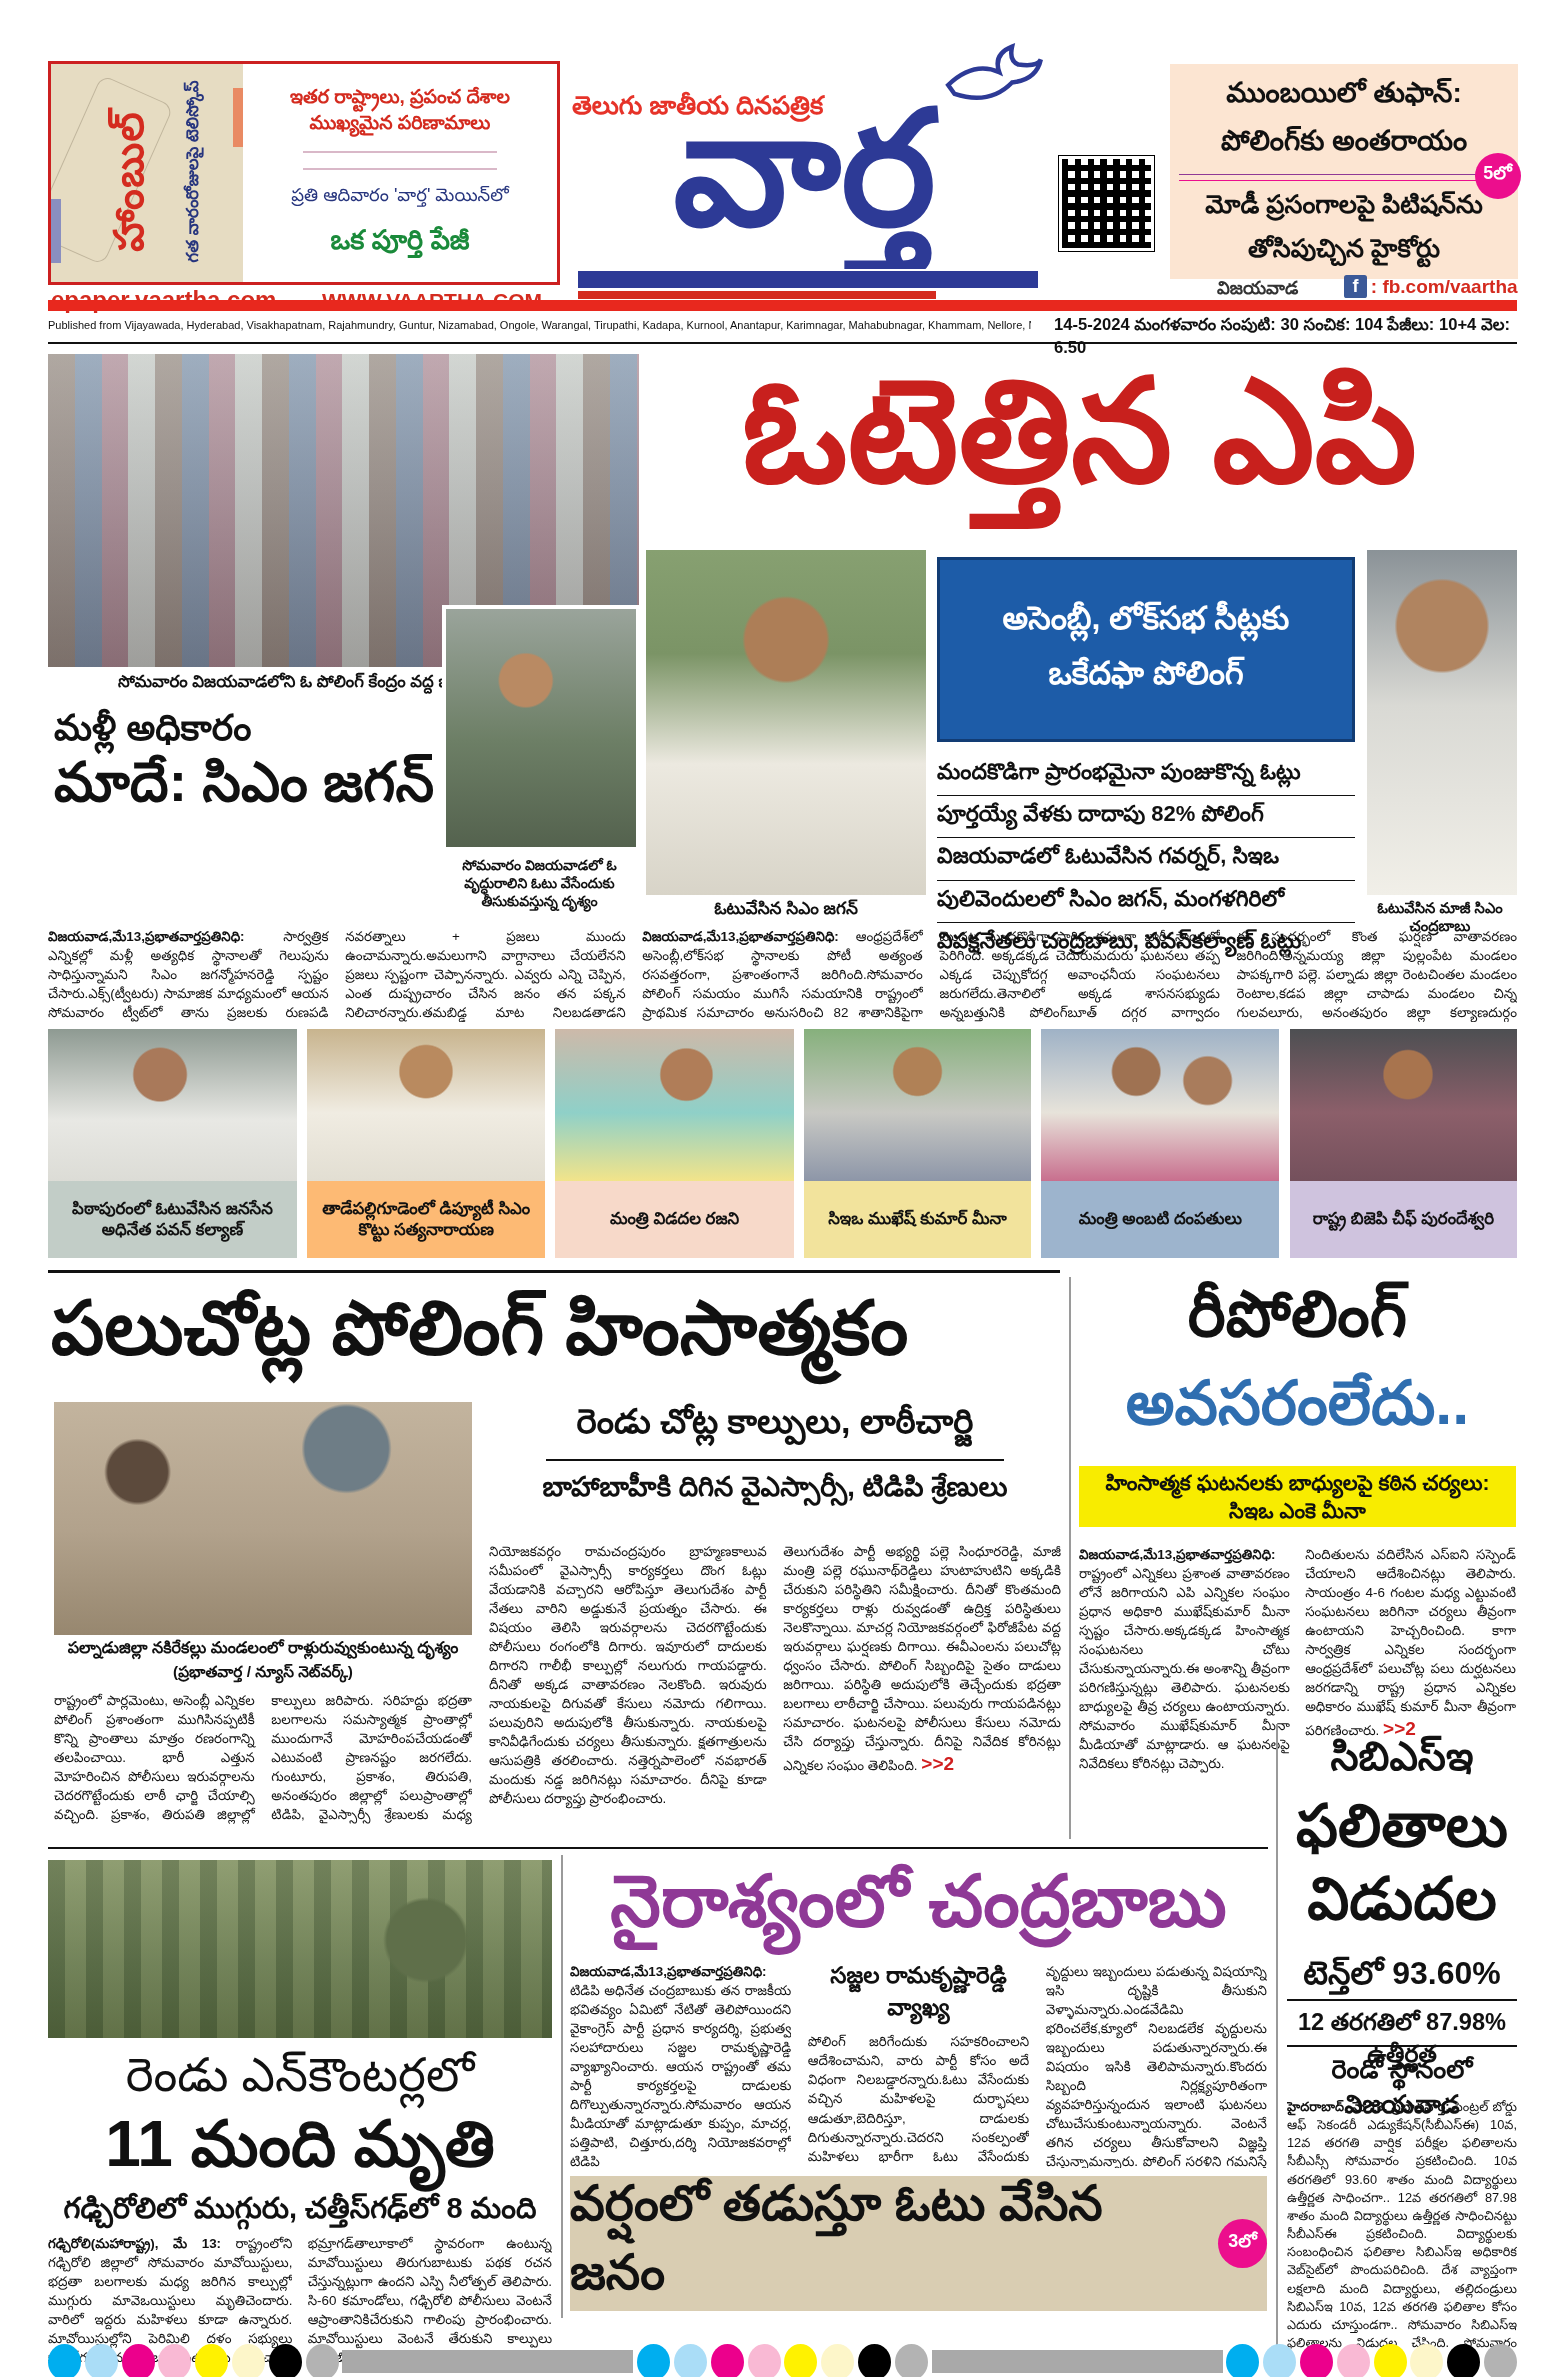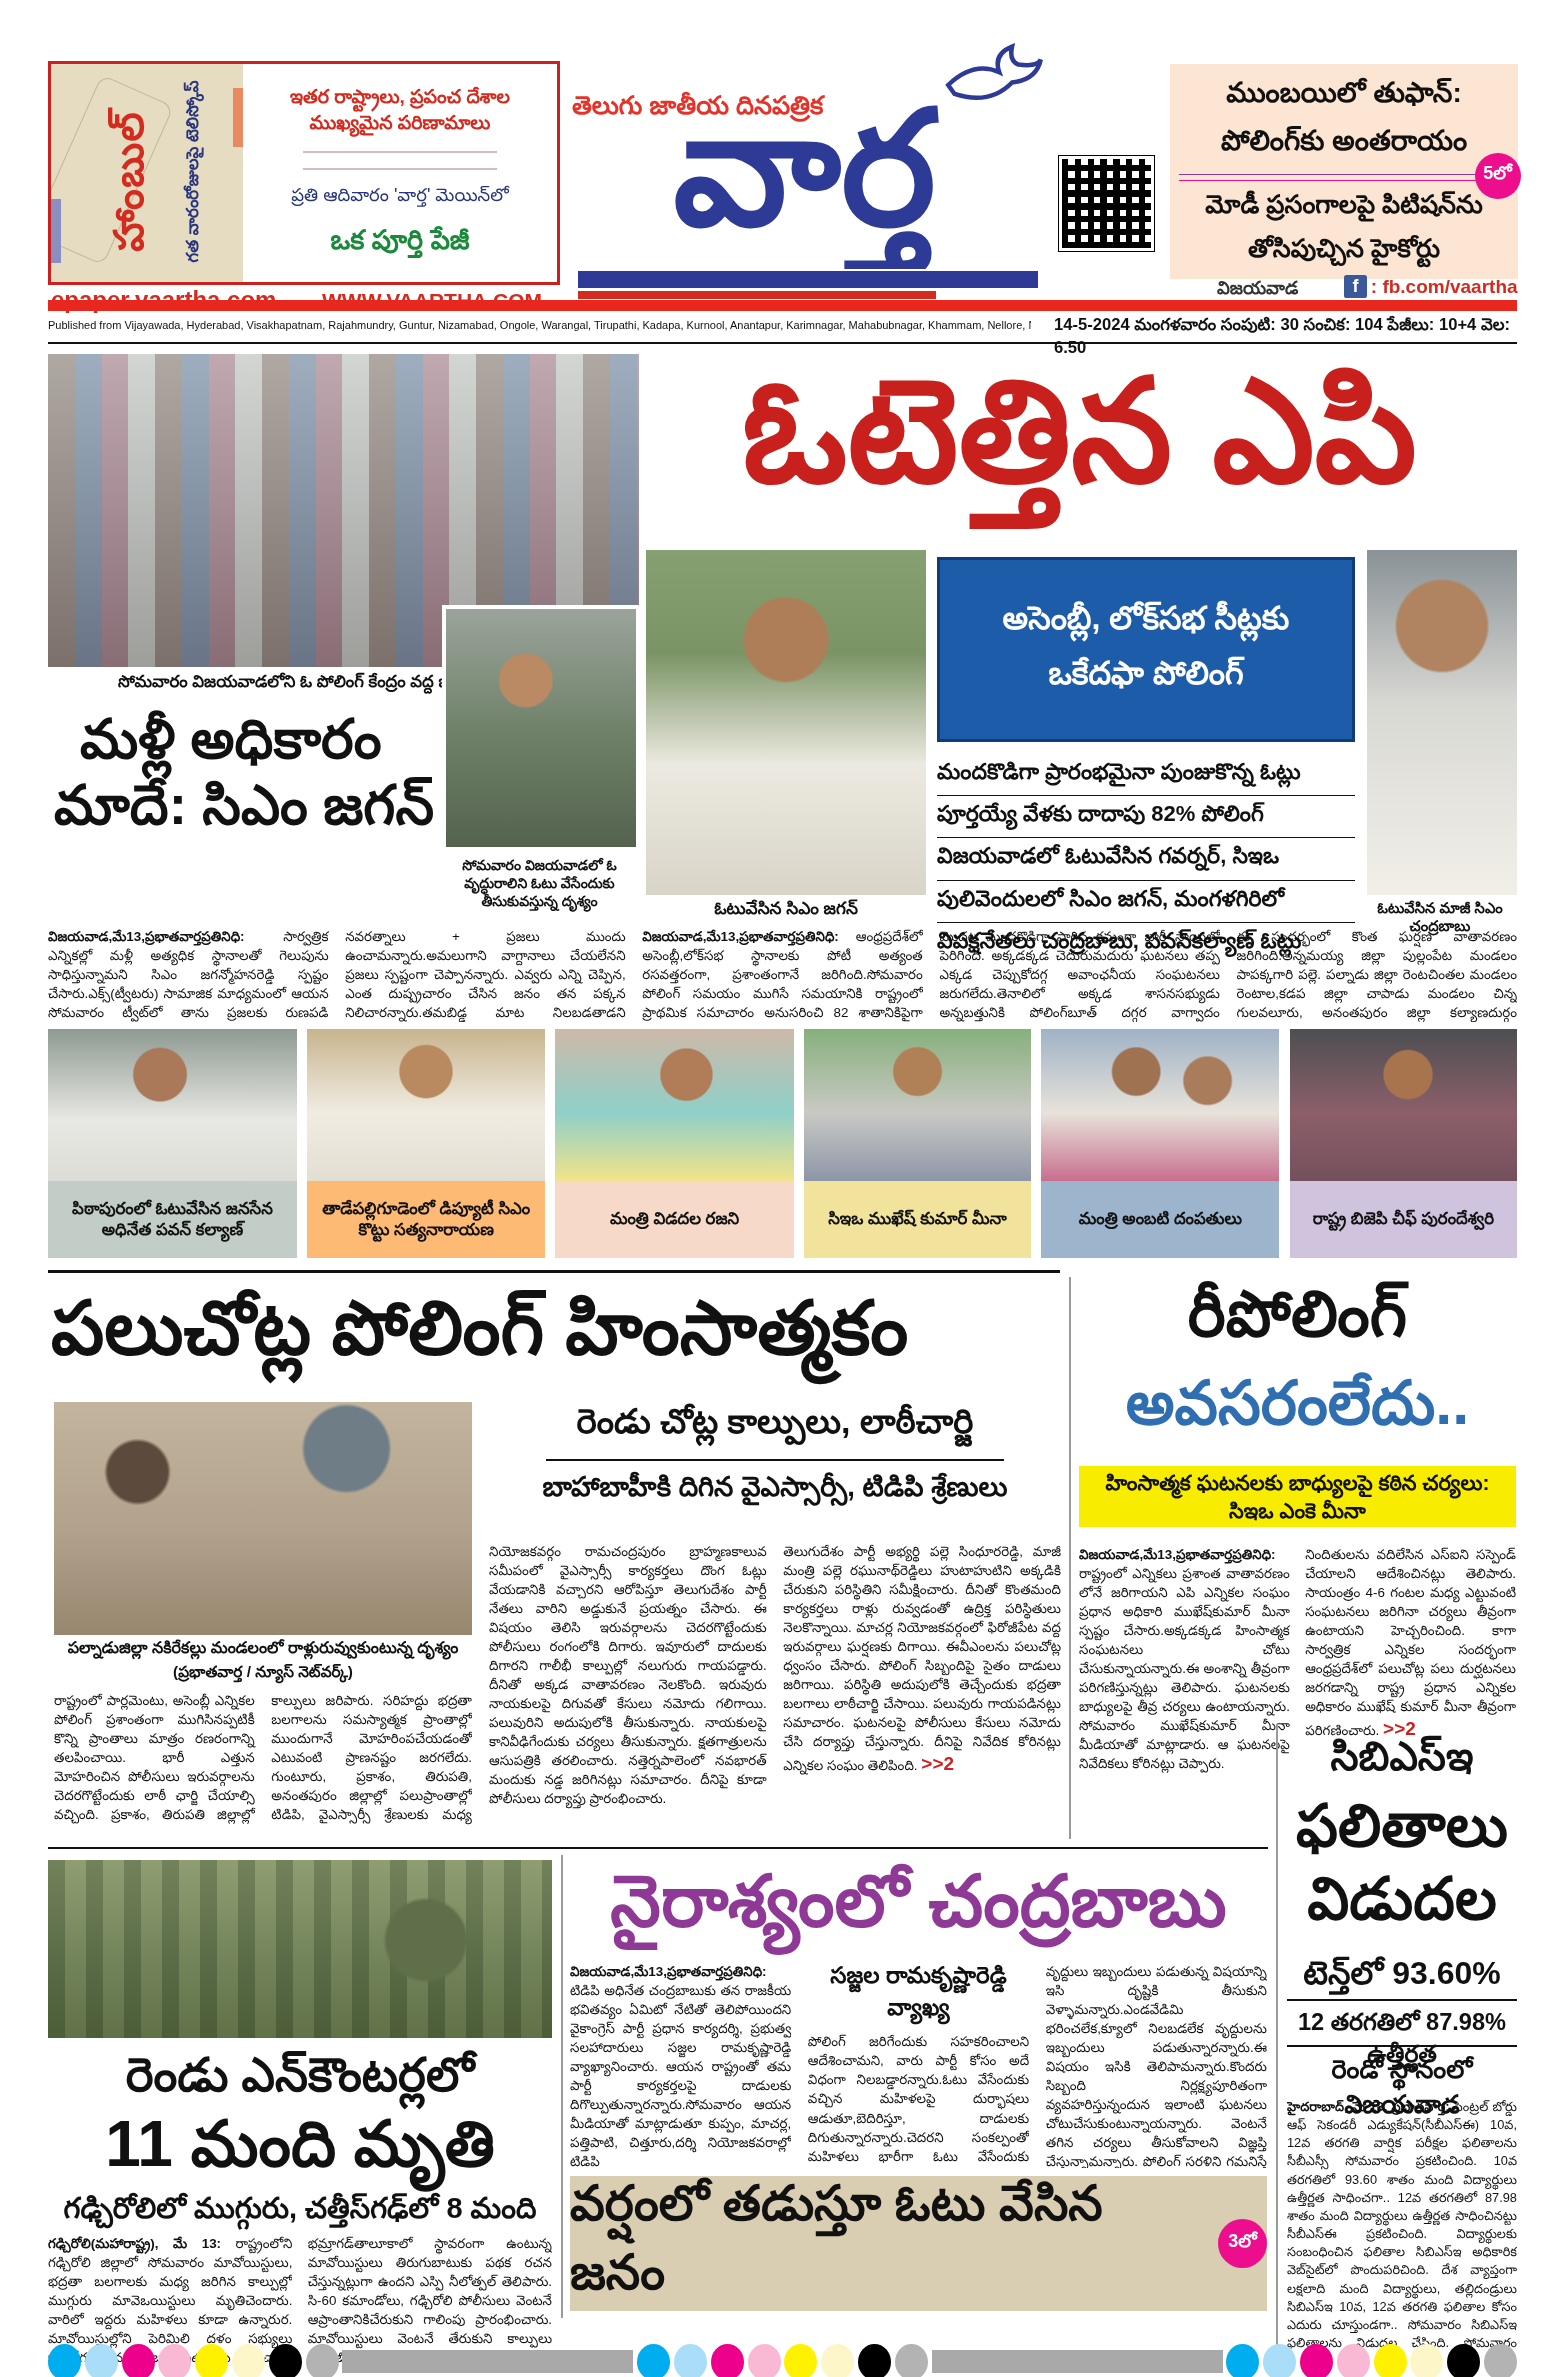--- a/index.html
+++ b/index.html
@@ -97,21 +97,21 @@
     <div class="abs bold" style="left:1054px;top:315px;width:466px;font-size:16.6px;">14-5-2024 మంగళవారం సంపుటి: 30 సంచిక: 104  పేజీలు: 10+4  వెల: 6.50</div>
     <div class="abs hr-black" style="left:48px;top:342px;width:1469px;height:1.9px;"></div>
   </div>
 
   <div class="abs" style="left:639px;top:342px;width:881px;height:198px;font-size:144px;font-weight:900;color:#c8201d;text-align:center;line-height:1.25;overflow:hidden;">ఓటెత్తిన ఎపి</div>
 
   <div class="abs photo ph-queue" style="left:48px;top:354px;width:591px;height:313px;"></div>
   <div class="abs ctr" style="left:48px;top:672px;width:591px;font-size:16.6px;font-weight:600;">సోమవారం విజయవాడలోని ఓ పోలింగ్ కేంద్రం వద్ద బారులుతీరిన ఓటర్లు</div>
 
   <div class="abs" style="left:54px;top:706px;width:383px;">
-    <div style="font-size:55px;font-weight:900;line-height:1.2;margin-left:26px;">మళ్లీ అధికారం</div>
+    <div style="font-size:36px;font-weight:900;line-height:1.2;">మళ్లీ అధికారం</div>
     <div style="font-size:55px;font-weight:900;line-height:1.2;">మాదే: సిఎం జగన్</div>
   </div>
 
   <div class="abs photo ph-old" style="left:442px;top:605px;width:198px;height:246px;border:4.5px solid #fff;box-sizing:border-box;"></div>
   <div class="abs ctr" style="left:434px;top:856px;width:211px;font-size:14px;font-weight:600;line-height:1.3;">సోమవారం విజయవాడలో ఓ వృద్ధురాలిని ఓటు వేసేందుకు తీసుకువస్తున్న దృశ్యం</div>
 
   <div class="abs photo ph-jagan" style="left:646px;top:550px;width:280px;height:345px;"></div>
   <div class="abs ctr bold" style="left:646px;top:899px;width:280px;font-size:17px;">ఓటువేసిన సిఎం జగన్</div>
 
   <div class="abs" style="left:937px;top:557px;width:418px;height:185px;background:#1d5ca8;border:3.8px solid #123c74;box-sizing:border-box;display:flex;flex-direction:column;align-items:center;justify-content:center;gap:11.5px;">
@@ -212,21 +212,21 @@
       <span>నిందితులను వదిలేసిన ఎస్ఐని సస్పెండ్ చేయాలని ఆదేశించినట్లు తెలిపారు. సాయంత్రం 4-6 గంటల మధ్య ఎట్టువంటి సంఘటనలు జరిగినా చర్యలు తీవ్రంగా ఉంటాయని హెచ్చరించింది. కాగా సార్వత్రిక ఎన్నికల సందర్భంగా ఆంధ్రప్రదేశ్‌లో పలుచోట్ల పలు దుర్ఘటనలు జరగడాన్ని రాష్ట్ర ప్రధాన ఎన్నికల అధికారం ముఖేష్ కుమార్ మీనా తీవ్రంగా పరిగణించారు.</span>
       <span class="jump" style="font-size:19px;">&gt;&gt;2</span>
     </div>
   </div>
 
   <div class="abs hr-black" style="left:48px;top:1847px;width:1220px;height:1.9px;"></div>
   <div class="abs vr" style="left:561px;top:1855px;height:463px;"></div>
   <div class="abs vr" style="left:1276px;top:1724px;height:639px;"></div>
 
   <div class="abs photo ph-forest" style="left:48px;top:1860px;width:504px;height:178px;"></div>
-  <div class="abs ctr" style="left:48px;top:2047px;width:504px;font-size:47px;font-weight:700;">రెండు ఎన్‌కౌంటర్లలో</div>
+  <div class="abs ctr" style="left:48px;top:2047px;width:504px;font-size:47px;font-weight:400;">రెండు ఎన్‌కౌంటర్లలో</div>
   <div class="abs ctr" style="left:48px;top:2107px;width:504px;font-size:64px;font-weight:900;">11 మంది మృతి</div>
   <div class="abs ctr" style="left:48px;top:2192px;width:504px;font-size:29px;font-weight:900;">గఢ్చిరోలిలో ముగ్గురు, చత్తీస్‌గఢ్‌లో 8 మంది</div>
   <div class="abs" style="left:48px;top:2234px;width:504px;height:128px;display:flex;gap:15.3px;">
     <div class="bodytxt" style="flex:1;">
       <span class="dateline">గఢ్చిరోలి(మహారాష్ట్ర), మే 13:</span>
       <span>రాష్ట్రంలోని గఢ్చిరోలి జిల్లాలో సోమవారం మావోయిస్టులు, భద్రతా బలగాలకు మధ్య జరిగిన కాల్పుల్లో ముగ్గురు మావెఒయిస్టులు మృతిచెందారు. వారిలో ఇద్దరు మహిళలు కూడా ఉన్నారుర. మావోయిస్టుల్లోని పెరిమిలి దళం సభ్యులు కాట్రన్‌గడ్డ గ్రామంలో బసచేసిఉన్నట్లు సమాచారం అందుకోవడంతో పోలీసులు అటుగా బయలుదేరారు.</span>
     </div>
     <div class="bodytxt" style="flex:1;">
       <span>భమ్రాగడ్‌తాలూకాలో స్థావరంగా ఉంటున్న మావోయిస్టులు తిరుగుబాటుకు పథక రచన చేస్తున్నట్లుగా ఉందని ఎస్పి నీలోత్పల్ తెలిపారు. సి-60 కమాండోలు, గఢ్చిరోలి పోలీసులు వెంటనే ఆప్రాంతానికిచేరుకుని గాలింపు ప్రారంభించారు. మావోయిస్టులు వెంటనే తేరుకుని కాల్పులు ప్రారంభించారని, దీనితో సి-60 సిబ్బంది అందుకు తగ్గట్లుగా ప్రతిఘటించారని</span>
       

